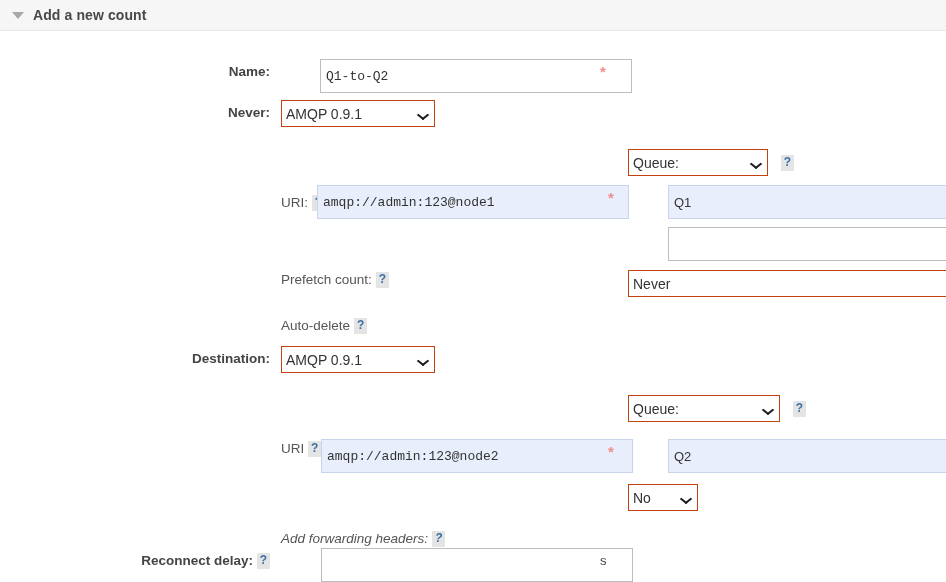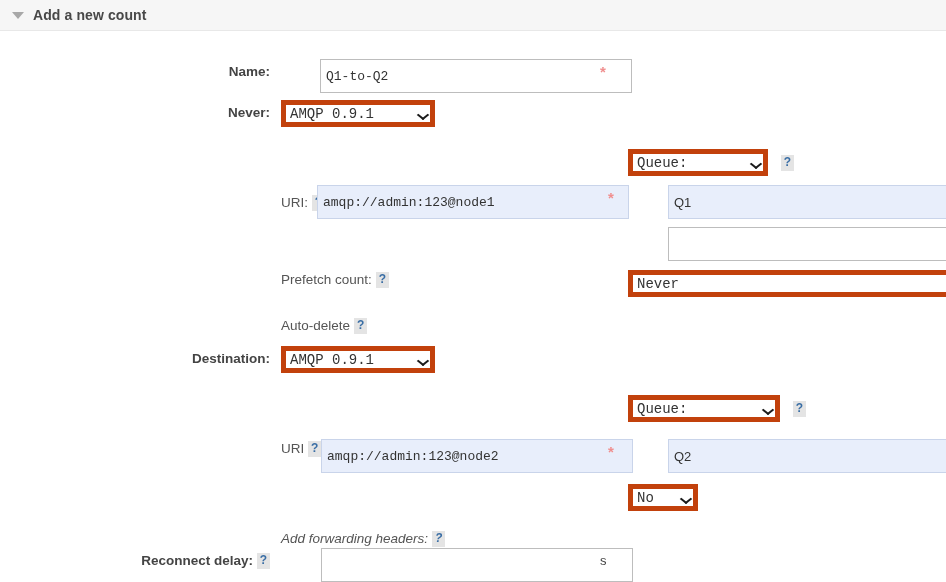--- a/index.html
+++ b/index.html
@@ -116,23 +116,23 @@
     border: 1px solid #c9d4ea;
   }
   input.plain-font {
     font-family: "Liberation Sans", sans-serif;
   }
 
   select.sel {
     position: absolute;
     box-sizing: border-box;
     height: 27px;
-    border: 5px solid #c2410c;
+    border: 1px solid #c2410c;
     background: #ffffff;
-    font-family: Liberation Mono, monospace;
+    font-family: Liberation Sans, sans-serif;
     font-size: 14px;
     color: #333333;
     padding: 0 4px;
     outline: none;
     -webkit-appearance: none;
     -moz-appearance: none;
     appearance: none;
   }
   .sel-wrap {
     position: absolute;

